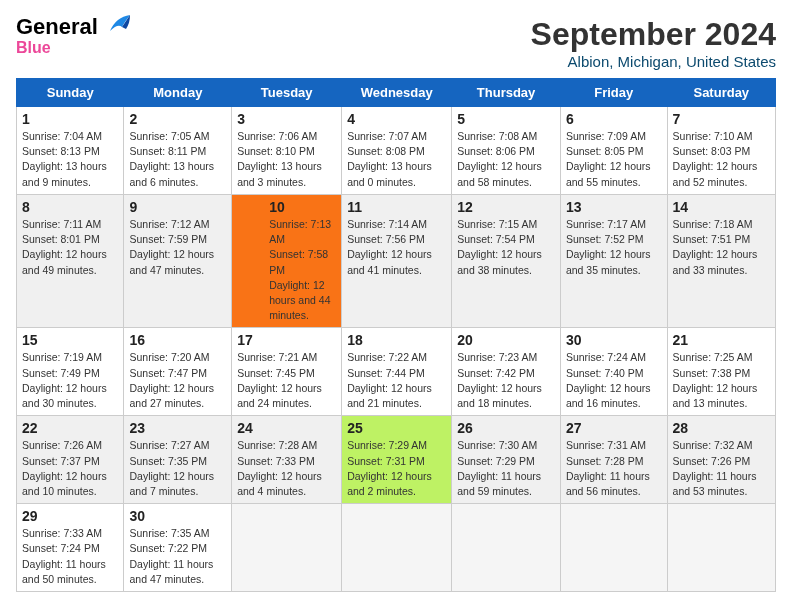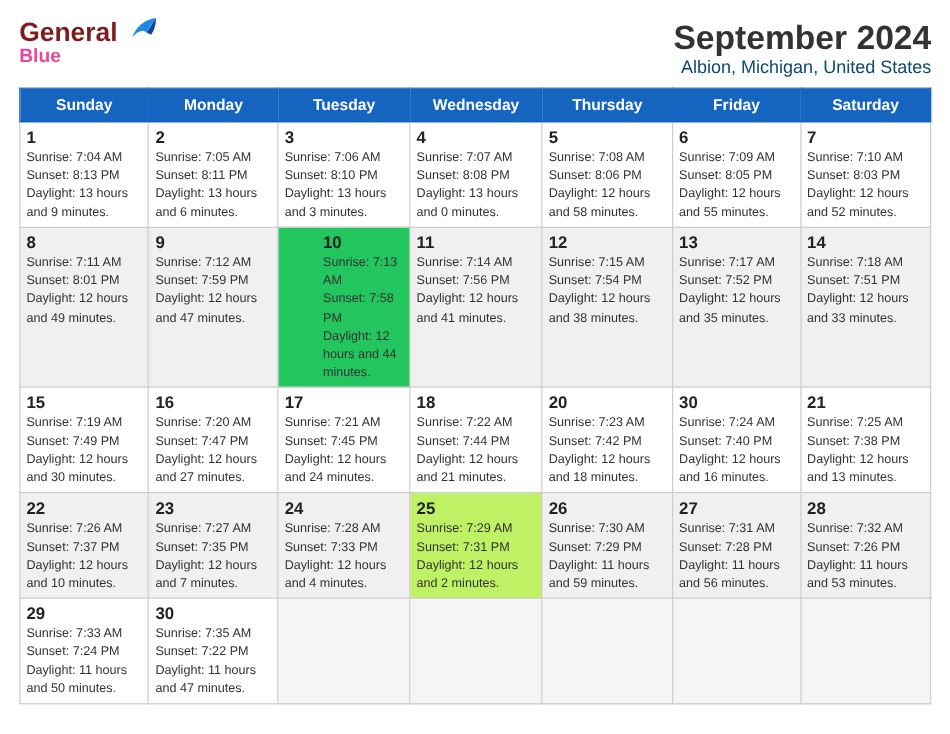--- a/index.html
+++ b/index.html
@@ -18,21 +18,21 @@
     }
     .logo {
       display: flex;
       flex-direction: column;
       align-items: flex-start;
     }
     .title-area {
       text-align: right;
     }
     .month-title {
-      font-size: 28px;
+      font-size: 32px;
       font-weight: bold;
       color: #333;
     }
     .location {
       font-size: 15px;
       color: #0c4a6e;
     }
     .calendar {
       width: 100%;
       border-collapse: collapse;
@@ -74,21 +74,21 @@
       background: #f0f0f0;
     }
   </style>
 </head>
 <body>
 
 <div class="header-area">
   <div class="logo">
     <div style="display:flex; align-items:center;">
       <div style="font-size:22px; font-weight:bold; color:#333; line-height:1;">
-        <span style="color:#7f1d1d;">General</span>
+        <span style="color:#000000;">General</span>
       </div>
       <svg width="32" height="24" viewBox="0 0 32 24" style="margin-left:4px; margin-top:-4px;">
         <path d="M8 18 Q14 4 28 2 Q22 10 20 14 Q16 10 8 18Z" fill="#1E88E5"></path>
         <path d="M20 14 Q24 8 28 2 Q28 10 24 16Z" fill="#0D47A1"></path>
       </svg>
     </div>
     <div style="font-size:16px; font-weight:bold; color:#ec4899; line-height:1; margin-top:2px;">Blue</div>
   </div>
   <div class="title-area">
     <div class="month-title">September 2024</div>
@@ -141,21 +141,21 @@
       </tr>
       <tr class="row-shaded">
         <td style="background: rgb(240, 240, 240);">
           <span class="day-num">8</span>
           <div class="day-info">Sunrise: 7:11 AM<br>Sunset: 8:01 PM<br>Daylight: 12 hours and 49 minutes.</div>
         </td>
         <td style="background: rgb(240, 240, 240);">
           <span class="day-num">9</span>
           <div class="day-info">Sunrise: 7:12 AM<br>Sunset: 7:59 PM<br>Daylight: 12 hours and 47 minutes.</div>
         </td>
-        <td style="background: #22c55e; padding-left: 37px;">
+        <td style="background: #f97316; padding-left: 37px;">
           <span class="day-num">10</span>
           <div class="day-info">Sunrise: 7:13 AM<br>Sunset: 7:58 PM<br>Daylight: 12 hours and 44 minutes.</div>
         </td>
         <td style="background: rgb(240, 240, 240);">
           <span class="day-num">11</span>
           <div class="day-info">Sunrise: 7:14 AM<br>Sunset: 7:56 PM<br>Daylight: 12 hours and 41 minutes.</div>
         </td>
         <td style="background: rgb(240, 240, 240);">
           <span class="day-num">12</span>
           <div class="day-info">Sunrise: 7:15 AM<br>Sunset: 7:54 PM<br>Daylight: 12 hours and 38 minutes.</div>

